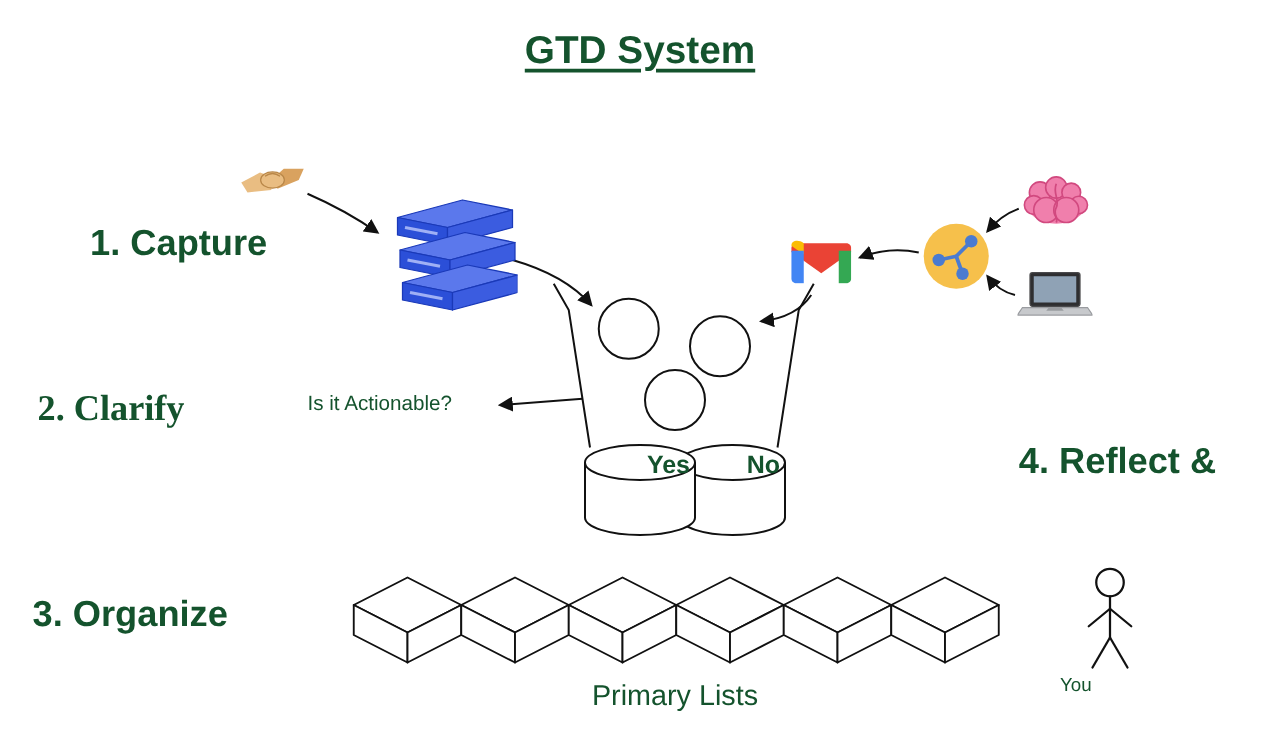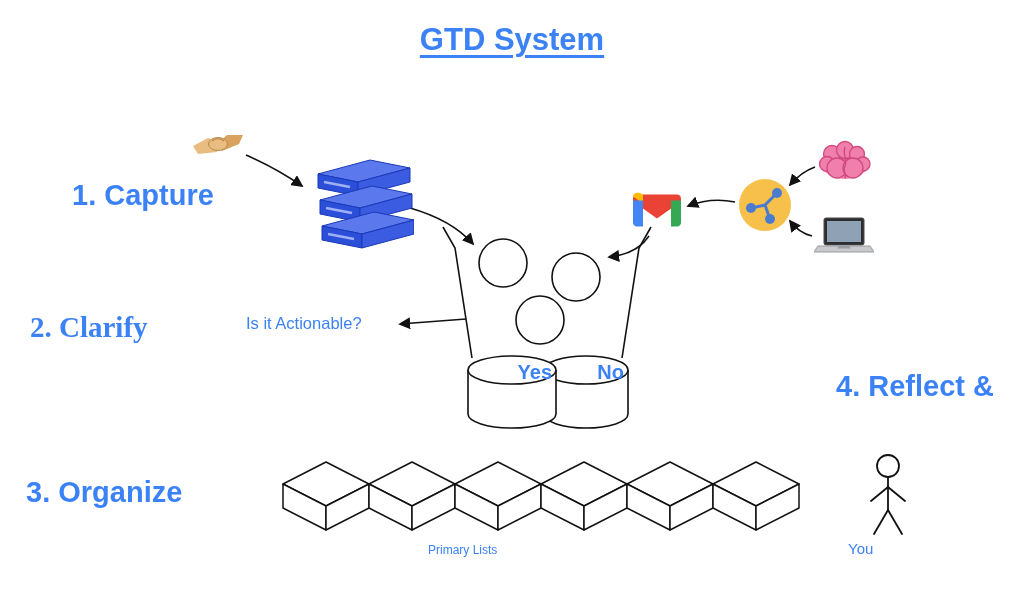--- a/index.html
+++ b/index.html
@@ -1,57 +1,57 @@
 <!DOCTYPE html>
 <html><head>
 <meta charset="utf-8">
 <style>
   html,body{margin:0;padding:0;background:#fff;}
   .canvas{
     position:relative;
     width:1024px;height:597px;
     background:#ffffff;
     font-family:"Liberation Sans", sans-serif;
-    color:#3b82f6;
+    color:#14532d;
     overflow:hidden;
   }
   .abs{position:absolute;}
   .title{
     left:0;top:22px;width:1024px;
     text-align:center;
     font-size:31px;font-weight:700;
     text-decoration:underline;
     text-decoration-thickness:3px;
     text-underline-offset:5px;
   }
   .step{
     font-size:29px;font-weight:700;
     white-space:nowrap;
   }
   .step-capture{left:28px;top:179px;margin-left:44px;}
   .step-clarify{left:30px;top:311px;font-family:Liberation Serif, serif;}
   .step-organize{left:26px;top:476px;}
   .step-reflect-block{
-    left:815px;top:369px;width:200px;
-    text-align:center;font-size:29px;font-weight:700;line-height:1.18;
+    left:815px;top:352px;width:200px;
+    font-size:29px;font-weight:700;line-height:1.18;
   }
   .question{
     left:246px;top:314px;
     font-size:16.5px;font-weight:400;
     white-space:nowrap;
   }
   .cyl-label{
     top:361px;width:80px;text-align:right;
     font-size:20px;font-weight:700;
   }
   .cyl-label.yes{left:472px;}
   .cyl-label.no{left:544px;}
   .primary-lists{
-    left:428px;top:543px;width:200px;
-    font-size:12px;
+    left:440px;top:543px;width:200px;text-align:center;
+    font-size:23px;
   }
   .you-label{
     left:848px;top:540px;width:80px;text-align:left;
     font-size:15px;
   }
   svg{display:block;}
 </style>
 </head>
 <body>
 

